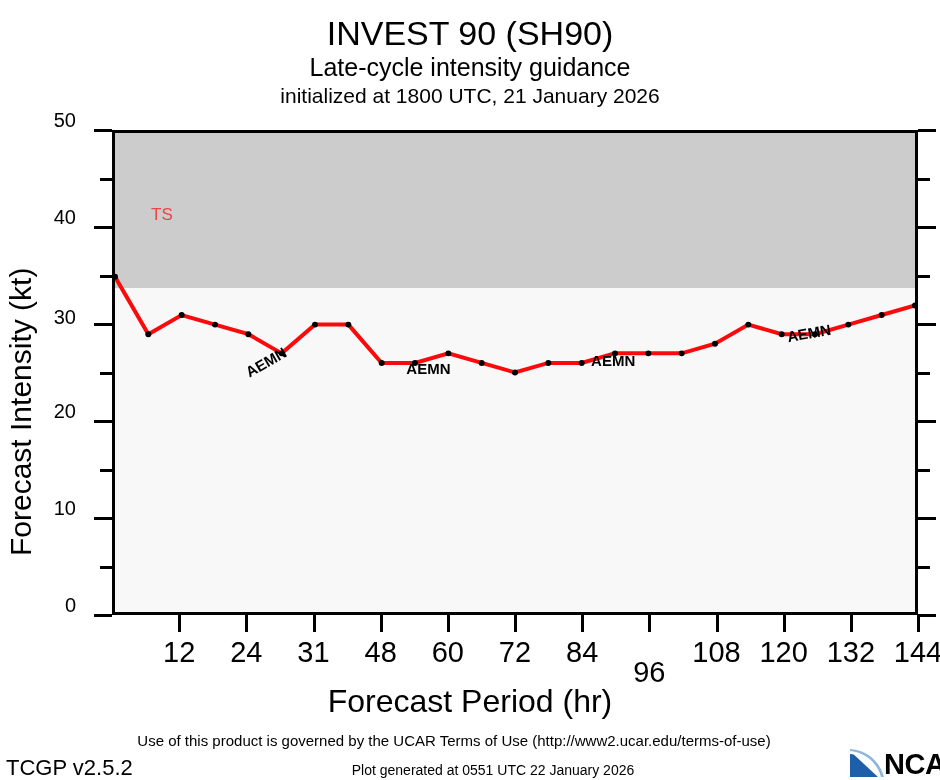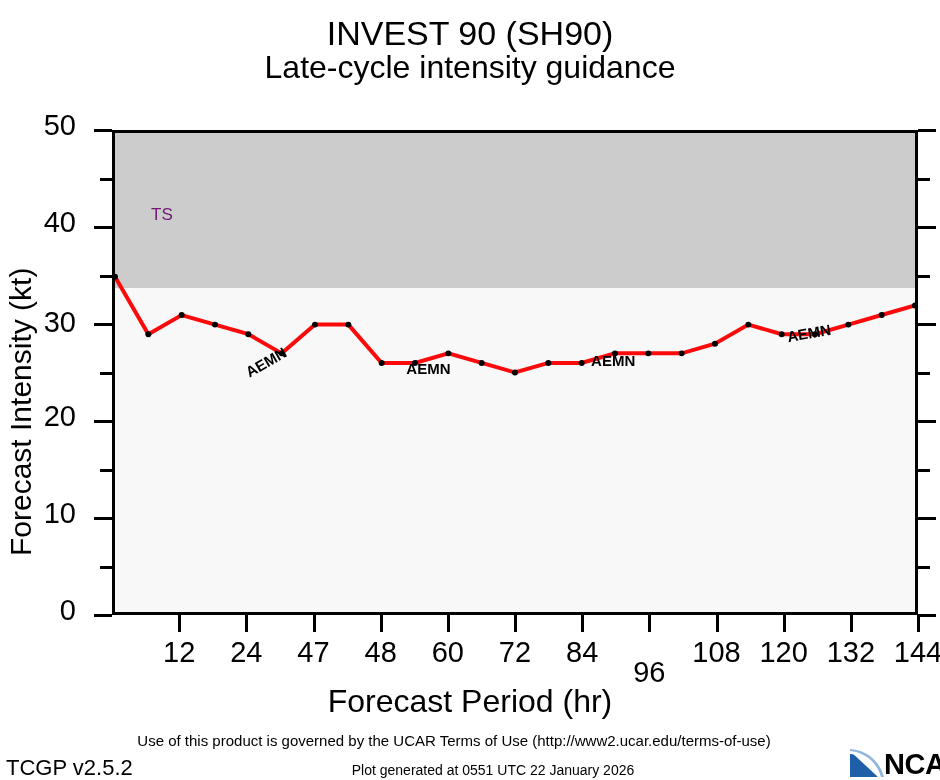--- a/index.html
+++ b/index.html
@@ -24,21 +24,21 @@
     width: 940px;
     text-align: center;
   }
   #chart-title {
     font-size: 34px;
     line-height: 38px;
     margin-top: 14px;
     white-space: nowrap;
   }
   #chart-subtitle {
-    font-size: 32px;
+    font-size: 25px;
     line-height: 31px;
     white-space: nowrap;
   }
   #chart-initialized {
     font-size: 21px;
     line-height: 25px;
     white-space: nowrap;
   }
 
   
@@ -82,21 +82,21 @@
   }
   .y-tick-major { left: 94px; width: 18px; height: 3px; }
   .y-tick-minor { left: 100px; width: 12px; height: 3px; }
   .y-tick-major-r { left: 918px; width: 18px; height: 3px; }
   .y-tick-minor-r { left: 918px; width: 12px; height: 3px; }
   .x-tick-major { top: 615px; width: 3px; height: 17px; }
 
   .y-tick-label {
     position: absolute;
     right: 864px;
-    font-size: 29px;
+    font-size: 20px;
     text-align: right;
     white-space: nowrap;
   }
   .x-tick-label {
     position: absolute;
     top: 636px;
     font-size: 29px;
     text-align: center;
     white-space: nowrap;
     width: 80px;
@@ -172,25 +172,26 @@
     white-space: nowrap;
     transform-origin: 50% 50%;
   }
 </style>
 </head>
 <body>
 
 <div id="title-block">
   <div id="chart-title">INVEST 90 (SH90)</div>
   <div id="chart-subtitle">Late-cycle intensity guidance</div>
+  <div id="chart-initialized">initialized at 1800 UTC, 21 January 2026</div>
 </div>
 
 <div id="plot-frame">
   <div id="band-ts" style="top: 0px; height: 155.2px; background: rgb(204, 204, 204);"></div>
-  <div id="band-ts-label" style="color: #701a75;">TS</div>
+  <div id="band-ts-label" style="color: #ef4444;">TS</div>
   <svg id="series-svg" viewBox="0 0 806 485" preserveAspectRatio="none">
       <polyline points="0,145.5 33.58333333333333,203.70000000000005 67.16666666666666,184.3 100.75,194 134.33333333333331,203.70000000000005 167.91666666666669,223.09999999999997 201.5,194 235.08333333333334,194 268.66666666666663,232.79999999999998 302.25,232.79999999999998 335.83333333333337,223.09999999999997 369.41666666666663,232.79999999999998 403,242.5 436.5833333333333,232.79999999999998 470.1666666666667,232.79999999999998 503.75,223.09999999999997 537.3333333333333,223.09999999999997 570.9166666666667,223.09999999999997 604.5,213.39999999999998 638.0833333333333,194 671.6666666666667,203.70000000000005 705.25,203.70000000000005 738.8333333333333,194 772.4166666666667,184.3 806,174.59999999999997" fill="none" stroke="#fa0a0a" stroke-width="4"></polyline>
       <circle cx="0" cy="145.5" r="3" fill="#000000"></circle>
       <circle cx="33.58333333333333" cy="203.70000000000005" r="3" fill="#000000"></circle>
       <circle cx="67.16666666666666" cy="184.3" r="3" fill="#000000"></circle>
       <circle cx="100.75" cy="194" r="3" fill="#000000"></circle>
       <circle cx="134.33333333333331" cy="203.70000000000005" r="3" fill="#000000"></circle>
       <circle cx="167.91666666666669" cy="223.09999999999997" r="3" fill="#000000"></circle>
       <circle cx="201.5" cy="194" r="3" fill="#000000"></circle>
       <circle cx="235.08333333333334" cy="194" r="3" fill="#000000"></circle>
@@ -245,21 +246,21 @@
     <div class="tick-line y-tick-minor-r" style="top: 371.5px;"></div>
     <div class="tick-line y-tick-minor" style="top: 274.5px;"></div>
     <div class="tick-line y-tick-minor-r" style="top: 274.5px;"></div>
     <div class="tick-line y-tick-minor" style="top: 177.5px;"></div>
     <div class="tick-line y-tick-minor-r" style="top: 177.5px;"></div>
     <div class="tick-line x-tick-major" style="left: 178.167px;"></div>
     <div class="x-tick-label" style="left: 139.167px;">12</div>
     <div class="tick-line x-tick-major" style="left: 245.333px;"></div>
     <div class="x-tick-label" style="left: 206.333px;">24</div>
     <div class="tick-line x-tick-major" style="left: 312.5px;"></div>
-    <div class="x-tick-label" style="left: 273.5px;">47</div>
+    <div class="x-tick-label" style="left: 273.5px;">31</div>
     <div class="tick-line x-tick-major" style="left: 379.667px;"></div>
     <div class="x-tick-label" style="left: 340.667px;">48</div>
     <div class="tick-line x-tick-major" style="left: 446.833px;"></div>
     <div class="x-tick-label" style="left: 407.833px;">60</div>
     <div class="tick-line x-tick-major" style="left: 514px;"></div>
     <div class="x-tick-label" style="left: 475px;">72</div>
     <div class="tick-line x-tick-major" style="left: 581.167px;"></div>
     <div class="x-tick-label" style="left: 542.167px;">84</div>
     <div class="tick-line x-tick-major" style="left: 648.333px;"></div>
     <div class="x-tick-label" style="left: 609.333px; margin-top: 20px;">96</div>

